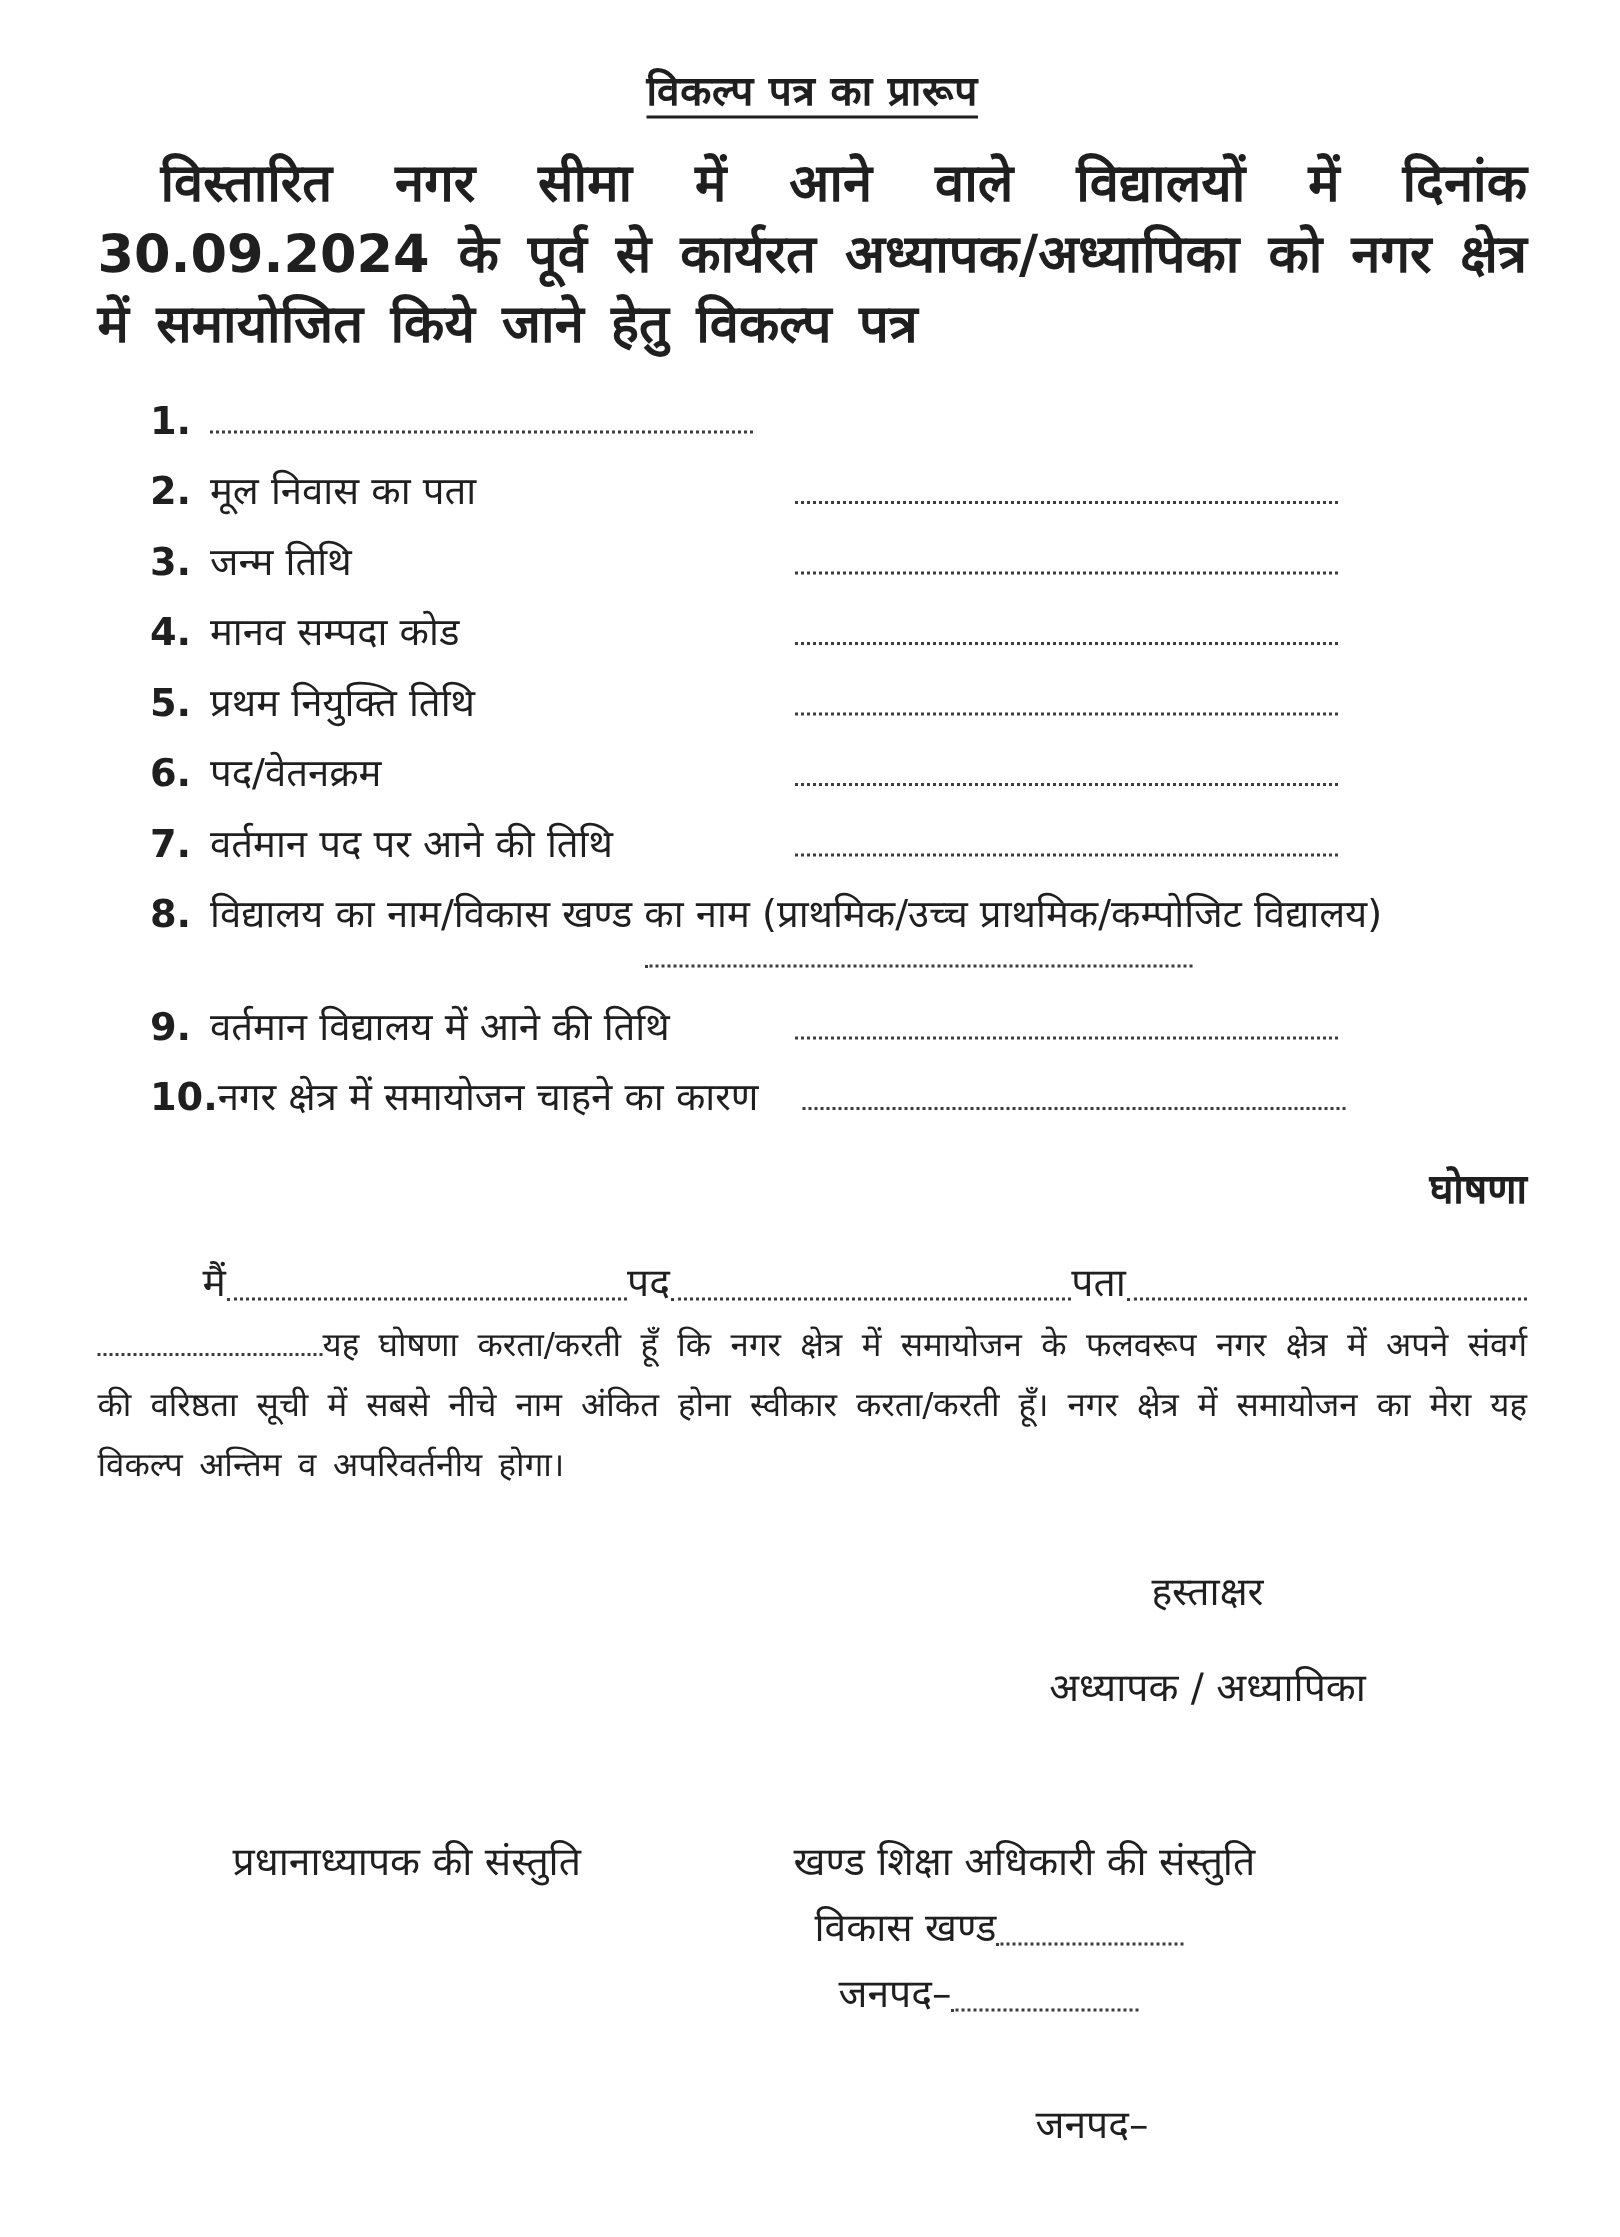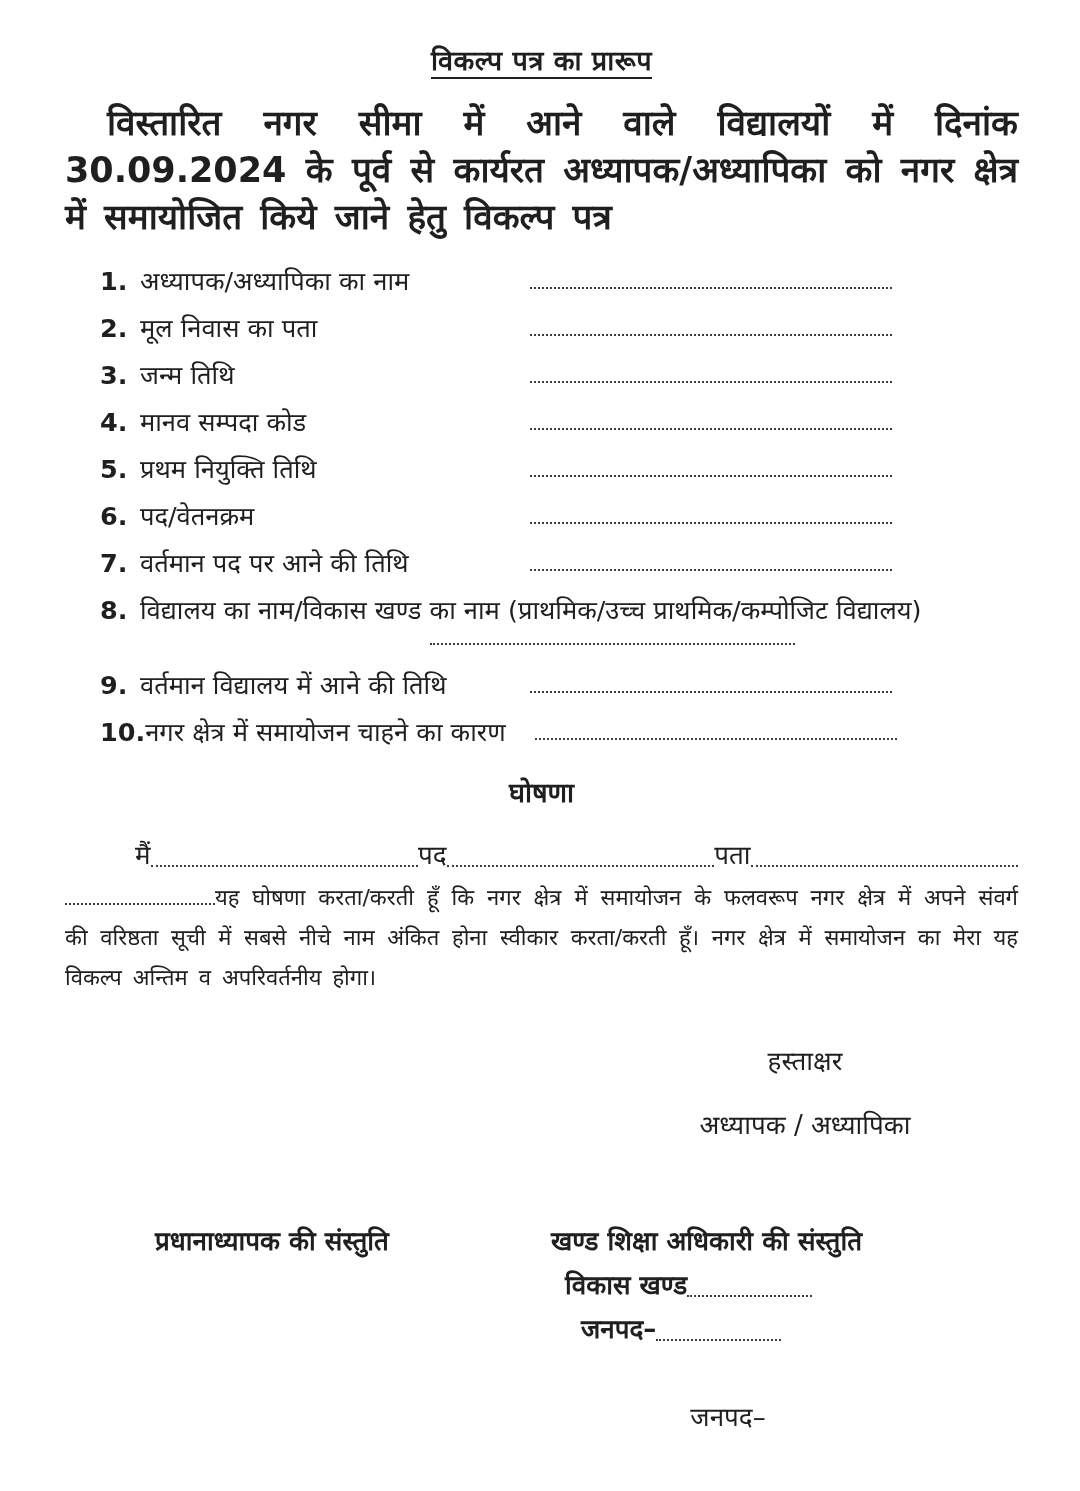--- a/index.html
+++ b/index.html
@@ -60,21 +60,21 @@
   }
   .leader.grow { width: auto; flex: 1 1 auto; }
   .center-leader {
     width: 365px;
     border-bottom: 2.5px dotted #3c3c3c;
     height: 1px;
     margin: 16px 0 26px 330px;
   }
   
   .decl-heading {
-    text-align: center;
+    text-align: right;
     font-size: 27px;
     font-weight: 700;
     margin-top: 26px;
   }
   .decl-fill-line {
     display: flex;
     align-items: baseline;
     margin-top: 26px;
     padding-left: 70px;
     font-size: 26px;
@@ -106,24 +106,24 @@
     text-align: center;
     font-size: 26px;
     font-weight: 500;
   }
   .sig-designation { margin-top: 28px; }
   
   .recommend-row {
     display: flex;
     margin-top: 80px;
     font-size: 26px;
-    font-weight: 700;
+    font-weight: 400;
   }
   .rec-left { margin-left: 90px; flex: 0 0 360px; }
-  .rec-right { margin-left: 36px; }
+  .rec-right { margin-left: 14px; }
   .rec-line {
     display: flex;
     align-items: flex-start;
     margin-top: 8px;
   }
   .rec-line .leader {
     width: 125px;
     margin-bottom: 5px;
   }
   .rec-line-1 { padding-left: 14px; }
@@ -144,21 +144,20 @@
 <div class="page">
 
   <div class="doc-title">विकल्प पत्र का प्रारूप</div>
 
   <p class="intro">विस्तारित नगर सीमा में आने वाले विद्यालयों में दिनांक 30.09.2024 के पूर्व से कार्यरत अध्यापक/अध्यापिका को नगर क्षेत्र में समायोजित किये जाने हेतु विकल्प पत्र</p>
 
   <div class="form-list">
 
     <div class="form-row">
       <span class="item-no">1.</span>
-      <span class="item-label">अध्यापक/अध्यापिका का नाम</span>
       <span class="leader"></span>
     </div>
 
     <div class="form-row">
       <span class="item-no">2.</span>
       <span class="item-label">मूल निवास का पता</span>
       <span class="leader"></span>
     </div>
 
     <div class="form-row">

